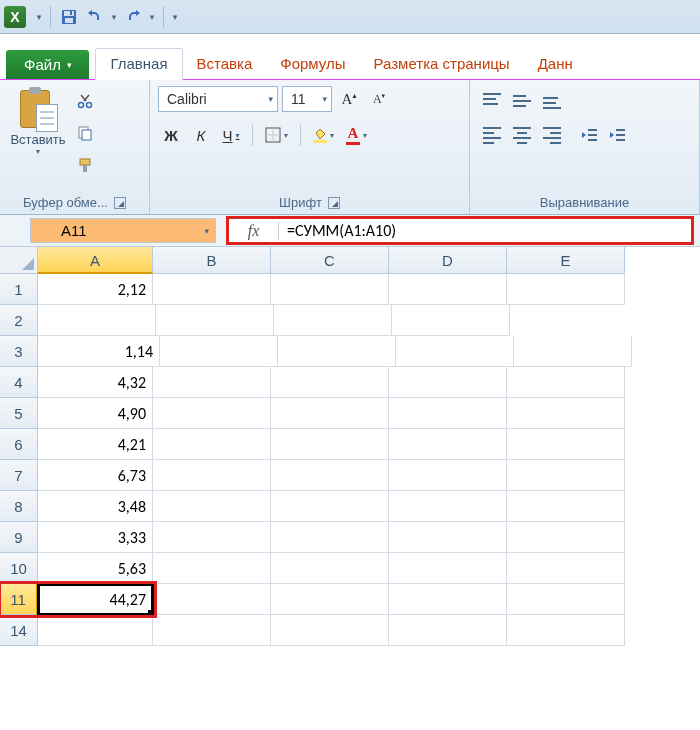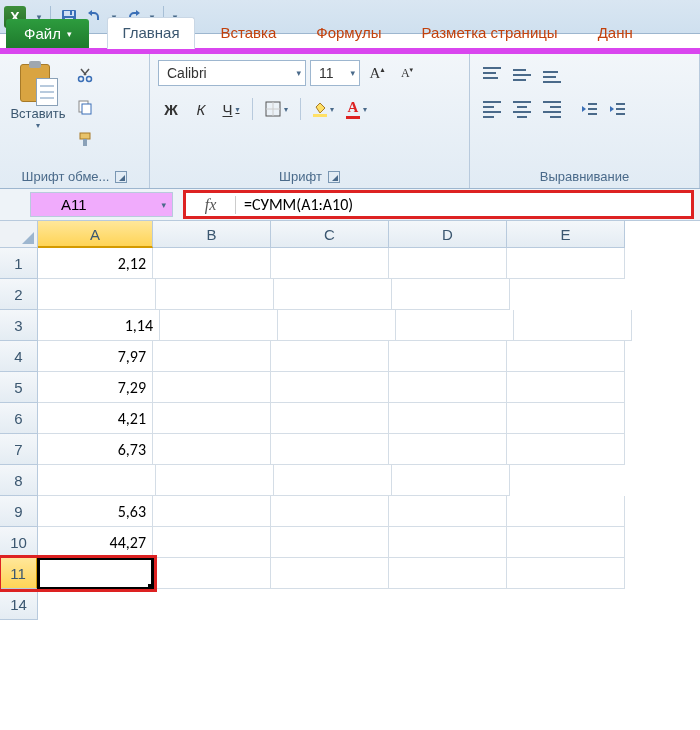--- a/index.html
+++ b/index.html
@@ -33,27 +33,27 @@
   }
   .qat-sep { width: 1px; height: 22px; background: #a7bfd6; margin: 0 4px; }
   .qat-btn {
     width: 24px; height: 24px; display: flex; align-items: center; justify-content: center;
     border-radius: 2px;
   }
   .qat-dd { width: 10px; color: #4a6a8a; font-size: 9px; text-align: center; }
 
   
   .tabs {
-    height: 20px;
+    height: 46px;
     background: #fff;
     display: flex;
     align-items: flex-end;
     padding-left: 6px;
-    gap: 12px;
-    border-bottom: 6px solid #d946ef;
+    gap: 0;
+    border-bottom: 1px solid #d946ef;
   }
   .tab {
     padding: 6px 14px 7px;
     font-size: 15px;
     color: #c2410c;
     cursor: pointer;
   }
   .tab.file {
     background: linear-gradient(#2d9c3e,#1f7a2d);
     color: #fff;
@@ -151,21 +151,21 @@
 
   
   .font-body { display: flex; flex-direction: column; gap: 10px; }
   .font-row { display: flex; gap: 4px; align-items: center; }
   .combo {
     background: #fff; border: 1px solid #9db6cf; height: 26px;
     display: flex; align-items: center; padding: 0 4px 0 8px;
     font-size: 14px; color: #333;
   }
   .combo .dd { margin-left: auto; font-size: 9px; color: #4a6a8a; padding-left: 6px; }
-  .font-name { width: 148px; }
+  .font-name { width: 120px; }
   .font-size { width: 50px; }
   .ribbon-btn {
     height: 26px; min-width: 26px;
     display: flex; align-items: center; justify-content: center;
     font-size: 15px; color: #333;
     padding: 0 4px;
   }
   .ribbon-btn.tog { font-weight: bold; }
   .ribbon-btn .dd { font-size: 8px; color: #4a6a8a; margin-left: 3px; }
   .underline { text-decoration: underline; }
@@ -182,22 +182,22 @@
 
   
   .fxbar {
     height: 32px;
     border-bottom: 1px solid #b8cadd;
     display: flex;
     align-items: stretch;
     background: #eef3f8;
   }
   .namebox {
-    width: 143px;
-    background: #f0abfc;
+    width: 186px;
+    background: #fdba74;
     border: 1px solid #b8cadd;
     margin: 3px 0 3px 30px;
     display: flex; align-items: center;
     padding: 0 6px 0 30px;
     font-size: 15px;
     position: relative;
     text-align: right;
   }
   .namebox .dd { position: absolute; right: 6px; font-size: 9px; color: #4a6a8a; }
   .fx-wrap {
@@ -353,21 +353,21 @@
         </div>
         <div class="small-btn">
           <svg width="16" height="16">
               <rect x="3" y="2" width="10" height="6" fill="#e8c36a" stroke="#a77a28"></rect>
               <rect x="6" y="8" width="4" height="7" fill="#8aa1b8"></rect>
             </svg>
         </div>
       </div>
     </div>
     <div class="group-label">
-      <span>Шрифт обме...</span>
+      <span>Буфер обме...</span>
       <span class="dlaunch"></span>
     </div>
   </div>
 
   <div class="group" style="width:320px">
     <div class="font-body">
       <div class="font-row">
         <div class="combo font-name">
           <span>Calibri</span>
           <span class="dd">▾</span>
@@ -541,48 +541,56 @@
           <div class="cell colE" style="width: 118px;"></div>
         </div>
         <div class="row">
           <div class="cell colA" style="width: 122px;">1,14</div>
           <div class="cell colB" style="width: 118px;"></div>
           <div class="cell colC" style="width: 118px;"></div>
           <div class="cell colD" style="width: 118px;"></div>
           <div class="cell colE" style="width: 118px;"></div>
         </div>
         <div class="row">
-          <div class="cell colA" style="width: 115px;">7,97</div>
-          <div class="cell colB" style="width: 118px;"></div>
-          <div class="cell colC" style="width: 118px;"></div>
-          <div class="cell colD" style="width: 118px;"></div>
-          <div class="cell colE" style="width: 118px;"></div>
-        </div>
-        <div class="row">
-          <div class="cell colA" style="width: 115px;">7,29</div>
+          <div class="cell colA" style="width: 115px;">4,32</div>
+          <div class="cell colB" style="width: 118px;"></div>
+          <div class="cell colC" style="width: 118px;"></div>
+          <div class="cell colD" style="width: 118px;"></div>
+          <div class="cell colE" style="width: 118px;"></div>
+        </div>
+        <div class="row">
+          <div class="cell colA" style="width: 115px;">4,90</div>
           <div class="cell colB" style="width: 118px;"></div>
           <div class="cell colC" style="width: 118px;"></div>
           <div class="cell colD" style="width: 118px;"></div>
           <div class="cell colE" style="width: 118px;"></div>
         </div>
         <div class="row">
           <div class="cell colA" style="width: 115px;">4,21</div>
           <div class="cell colB" style="width: 118px;"></div>
           <div class="cell colC" style="width: 118px;"></div>
           <div class="cell colD" style="width: 118px;"></div>
           <div class="cell colE" style="width: 118px;"></div>
         </div>
         <div class="row">
           <div class="cell colA" style="width: 115px;">6,73</div>
           <div class="cell colB" style="width: 118px;"></div>
           <div class="cell colC" style="width: 118px;"></div>
           <div class="cell colD" style="width: 118px;"></div>
           <div class="cell colE" style="width: 118px;"></div>
         </div>
         <div class="row">
+          <div class="cell colA" style="width: 115px;">3,48</div>
+          <div class="cell colB" style="width: 118px;"></div>
+          <div class="cell colC" style="width: 118px;"></div>
+          <div class="cell colD" style="width: 118px;"></div>
+          <div class="cell colE" style="width: 118px;"></div>
+        </div>
+        <div class="row">
+          <div class="cell colA" style="width: 115px;">3,33</div>
           <div class="cell colB" style="width: 118px;"></div>
           <div class="cell colC" style="width: 118px;"></div>
           <div class="cell colD" style="width: 118px;"></div>
           <div class="cell colE" style="width: 118px;"></div>
         </div>
         <div class="row">
           <div class="cell colA" style="width: 115px;">5,63</div>
           <div class="cell colB" style="width: 118px;"></div>
           <div class="cell colC" style="width: 118px;"></div>
           <div class="cell colD" style="width: 118px;"></div>

